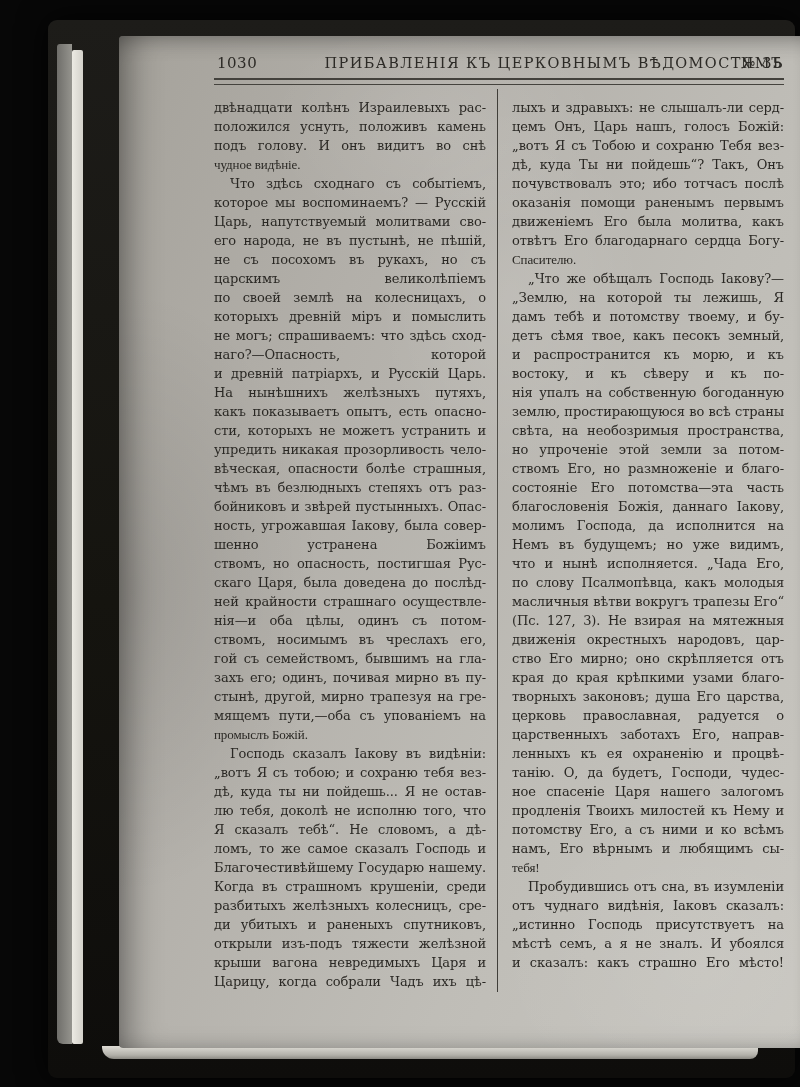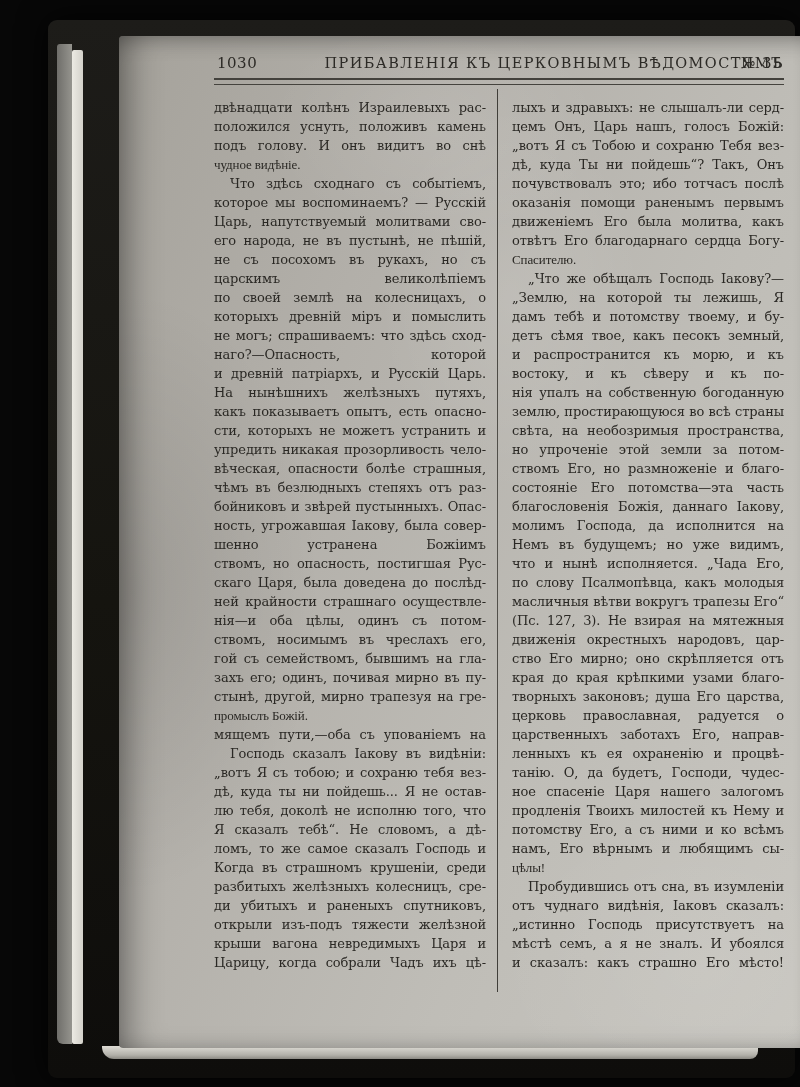--- a/index.html
+++ b/index.html
@@ -106,28 +106,29 @@
             <div class="line">ность, угрожавшая Іакову, была совер-</div>
             <div class="line">шенно устранена Божіимъ покровитель-</div>
             <div class="line">ствомъ, но опасность, постигшая Рус-</div>
             <div class="line">скаго Царя, была доведена до послѣд-</div>
             <div class="line">ней крайности страшнаго осуществле-</div>
             <div class="line">нія—и оба цѣлы, одинъ съ потом-</div>
             <div class="line">ствомъ, носимымъ въ чреслахъ его, дру-</div>
             <div class="line">гой съ семействомъ, бывшимъ на гла-</div>
             <div class="line">захъ его; одинъ, почивая мирно въ пу-</div>
             <div class="line">стынѣ, другой, мирно трапезуя на гре-</div>
+            <div class="line">мящемъ пути,—оба съ упованіемъ на</div>
             <div class="line endline">промыслъ Божій.</div>
-            <div class="line">мящемъ пути,—оба съ упованіемъ на</div>
             <div class="line indent">Господь сказалъ Іакову въ видѣніи:</div>
             <div class="line">„вотъ Я съ тобою; и сохраню тебя вез-</div>
             <div class="line">дѣ, куда ты ни пойдешь... Я не остав-</div>
             <div class="line">лю тебя, доколѣ не исполню того, что</div>
             <div class="line">Я сказалъ тебѣ“. Не словомъ, а дѣ-</div>
             <div class="line">ломъ, то же самое сказалъ Господь и</div>
+            <div class="line">Благочестивѣйшему Государю нашему.</div>
             <div class="line">Когда въ страшномъ крушеніи, среди</div>
             <div class="line">разбитыхъ желѣзныхъ колесницъ, сре-</div>
             <div class="line">ди убитыхъ и раненыхъ спутниковъ,</div>
             <div class="line">открыли изъ-подъ тяжести желѣзной</div>
             <div class="line">крыши вагона невредимыхъ Царя и</div>
             <div class="line">Царицу, когда собрали Чадъ ихъ цѣ-</div>
           </div>
         <div class="divider"></div>
         <div class="col">
             <div class="line">лыхъ и здравыхъ: не слышалъ-ли серд-</div>
@@ -163,21 +164,21 @@
             <div class="line">края до края крѣпкими узами благо-</div>
             <div class="line">творныхъ законовъ; душа Его царства,</div>
             <div class="line">церковь православная, радуется о</div>
             <div class="line">царственныхъ заботахъ Его, направ-</div>
             <div class="line">ленныхъ къ ея охраненію и процвѣ-</div>
             <div class="line">танію. О, да будетъ, Господи, чудес-</div>
             <div class="line">ное спасеніе Царя нашего залогомъ</div>
             <div class="line">продленія Твоихъ милостей къ Нему и</div>
             <div class="line">потомству Его, а съ ними и ко всѣмъ</div>
             <div class="line">намъ, Его вѣрнымъ и любящимъ сы-</div>
-            <div class="line endline">цѣлы!</div>
+            <div class="line endline">тебя!</div>
             <div class="line indent">Пробудившись отъ сна, въ изумленіи</div>
             <div class="line">отъ чуднаго видѣнія, Іаковъ сказалъ:</div>
             <div class="line">„истинно Господь присутствуетъ на</div>
             <div class="line">мѣстѣ семъ, а я не зналъ. И убоялся</div>
             <div class="line">и сказалъ: какъ страшно Его мѣсто!</div>
           </div>
       </div>
 
     </div>
   </div>

